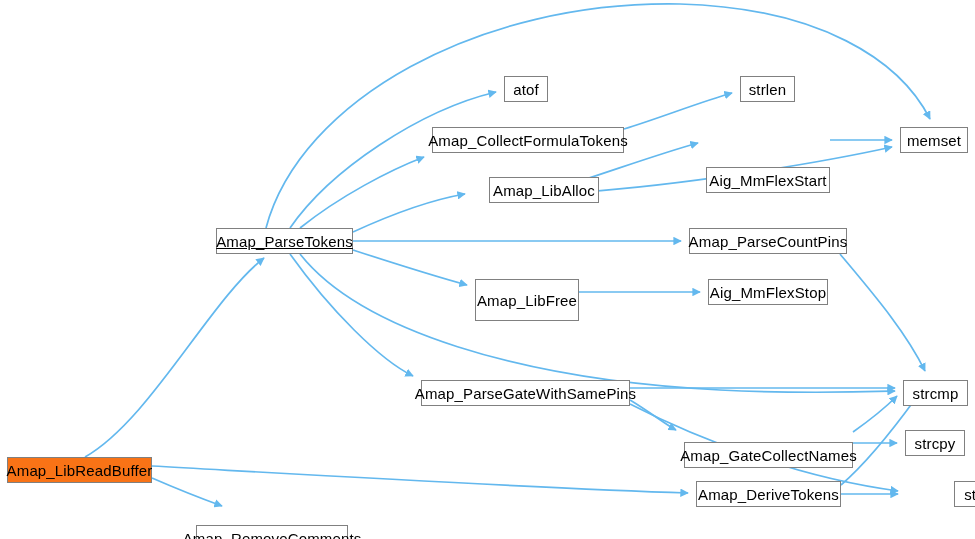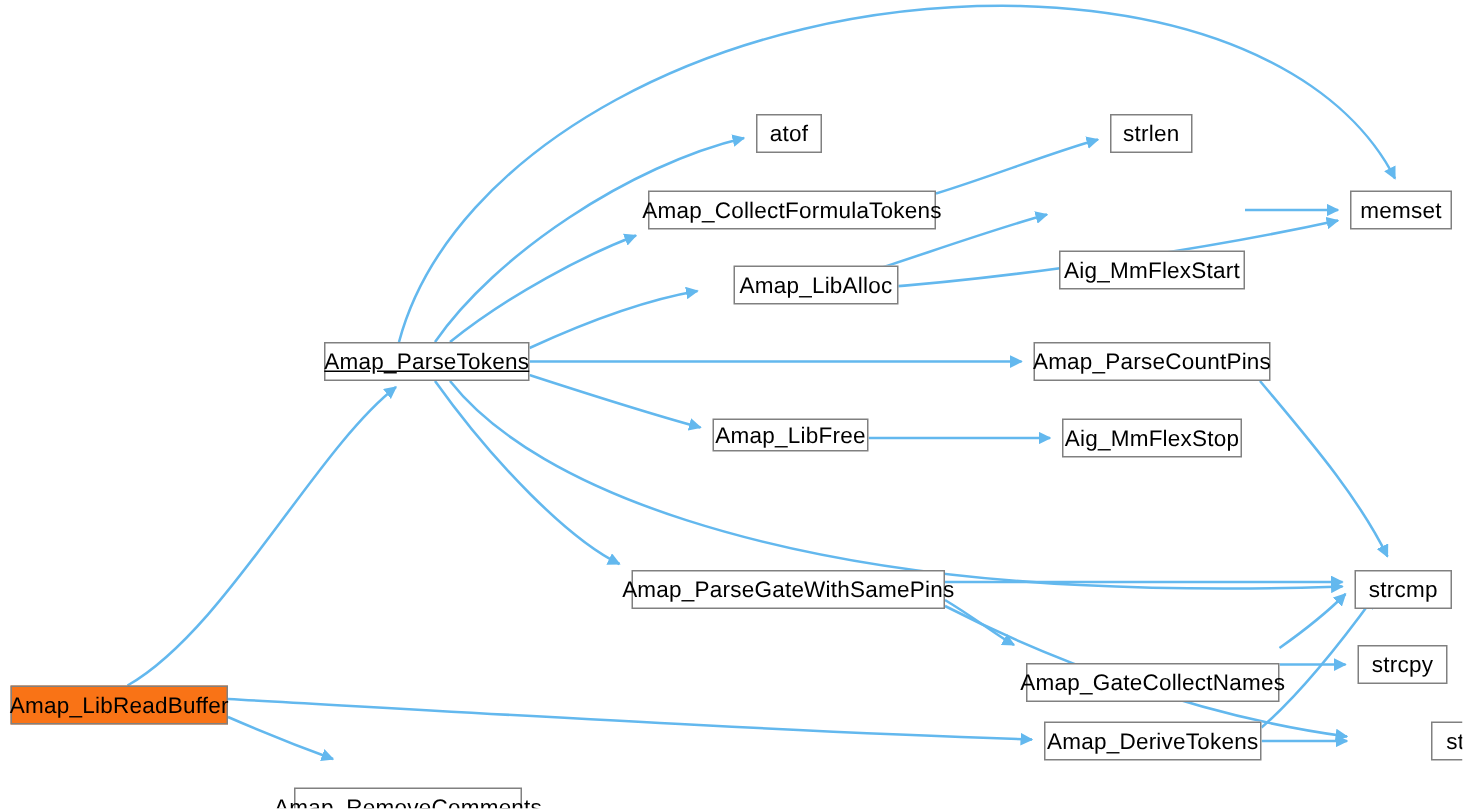--- a/index.html
+++ b/index.html
@@ -96,21 +96,21 @@
       </div>
       <div class="graph-node" style="left: 432px; top: 127px; width: 192px; height: 26px;">
         <span class="node-label">Amap_CollectFormulaTokens</span>
       </div>
       <div class="graph-node" style="left: 473px; top: 177px; width: 110px; height: 26px; margin-left: 16px;">
         <span class="node-label">Amap_LibAlloc</span>
       </div>
       <div class="graph-node" style="left: 689px; top: 228px; width: 158px; height: 26px;">
         <span class="node-label">Amap_ParseCountPins</span>
       </div>
-      <div class="graph-node" style="left: 475px; top: 279px; width: 104px; height: 22px;">
+      <div class="graph-node" style="left: 475px; top: 279px; width: 104px; height: 42px;">
         <span class="node-label">Amap_LibFree</span>
       </div>
       <div class="graph-node" style="left: 421px; top: 380px; width: 209px; height: 26px;">
         <span class="node-label">Amap_ParseGateWithSamePins</span>
       </div>
       <div class="graph-node" style="left: 684px; top: 442px; width: 169px; height: 26px;">
         <span class="node-label">Amap_GateCollectNames</span>
       </div>
       <div class="graph-node" style="left: 696px; top: 481px; width: 145px; height: 26px;">
         <span class="node-label">Amap_DeriveTokens</span>

